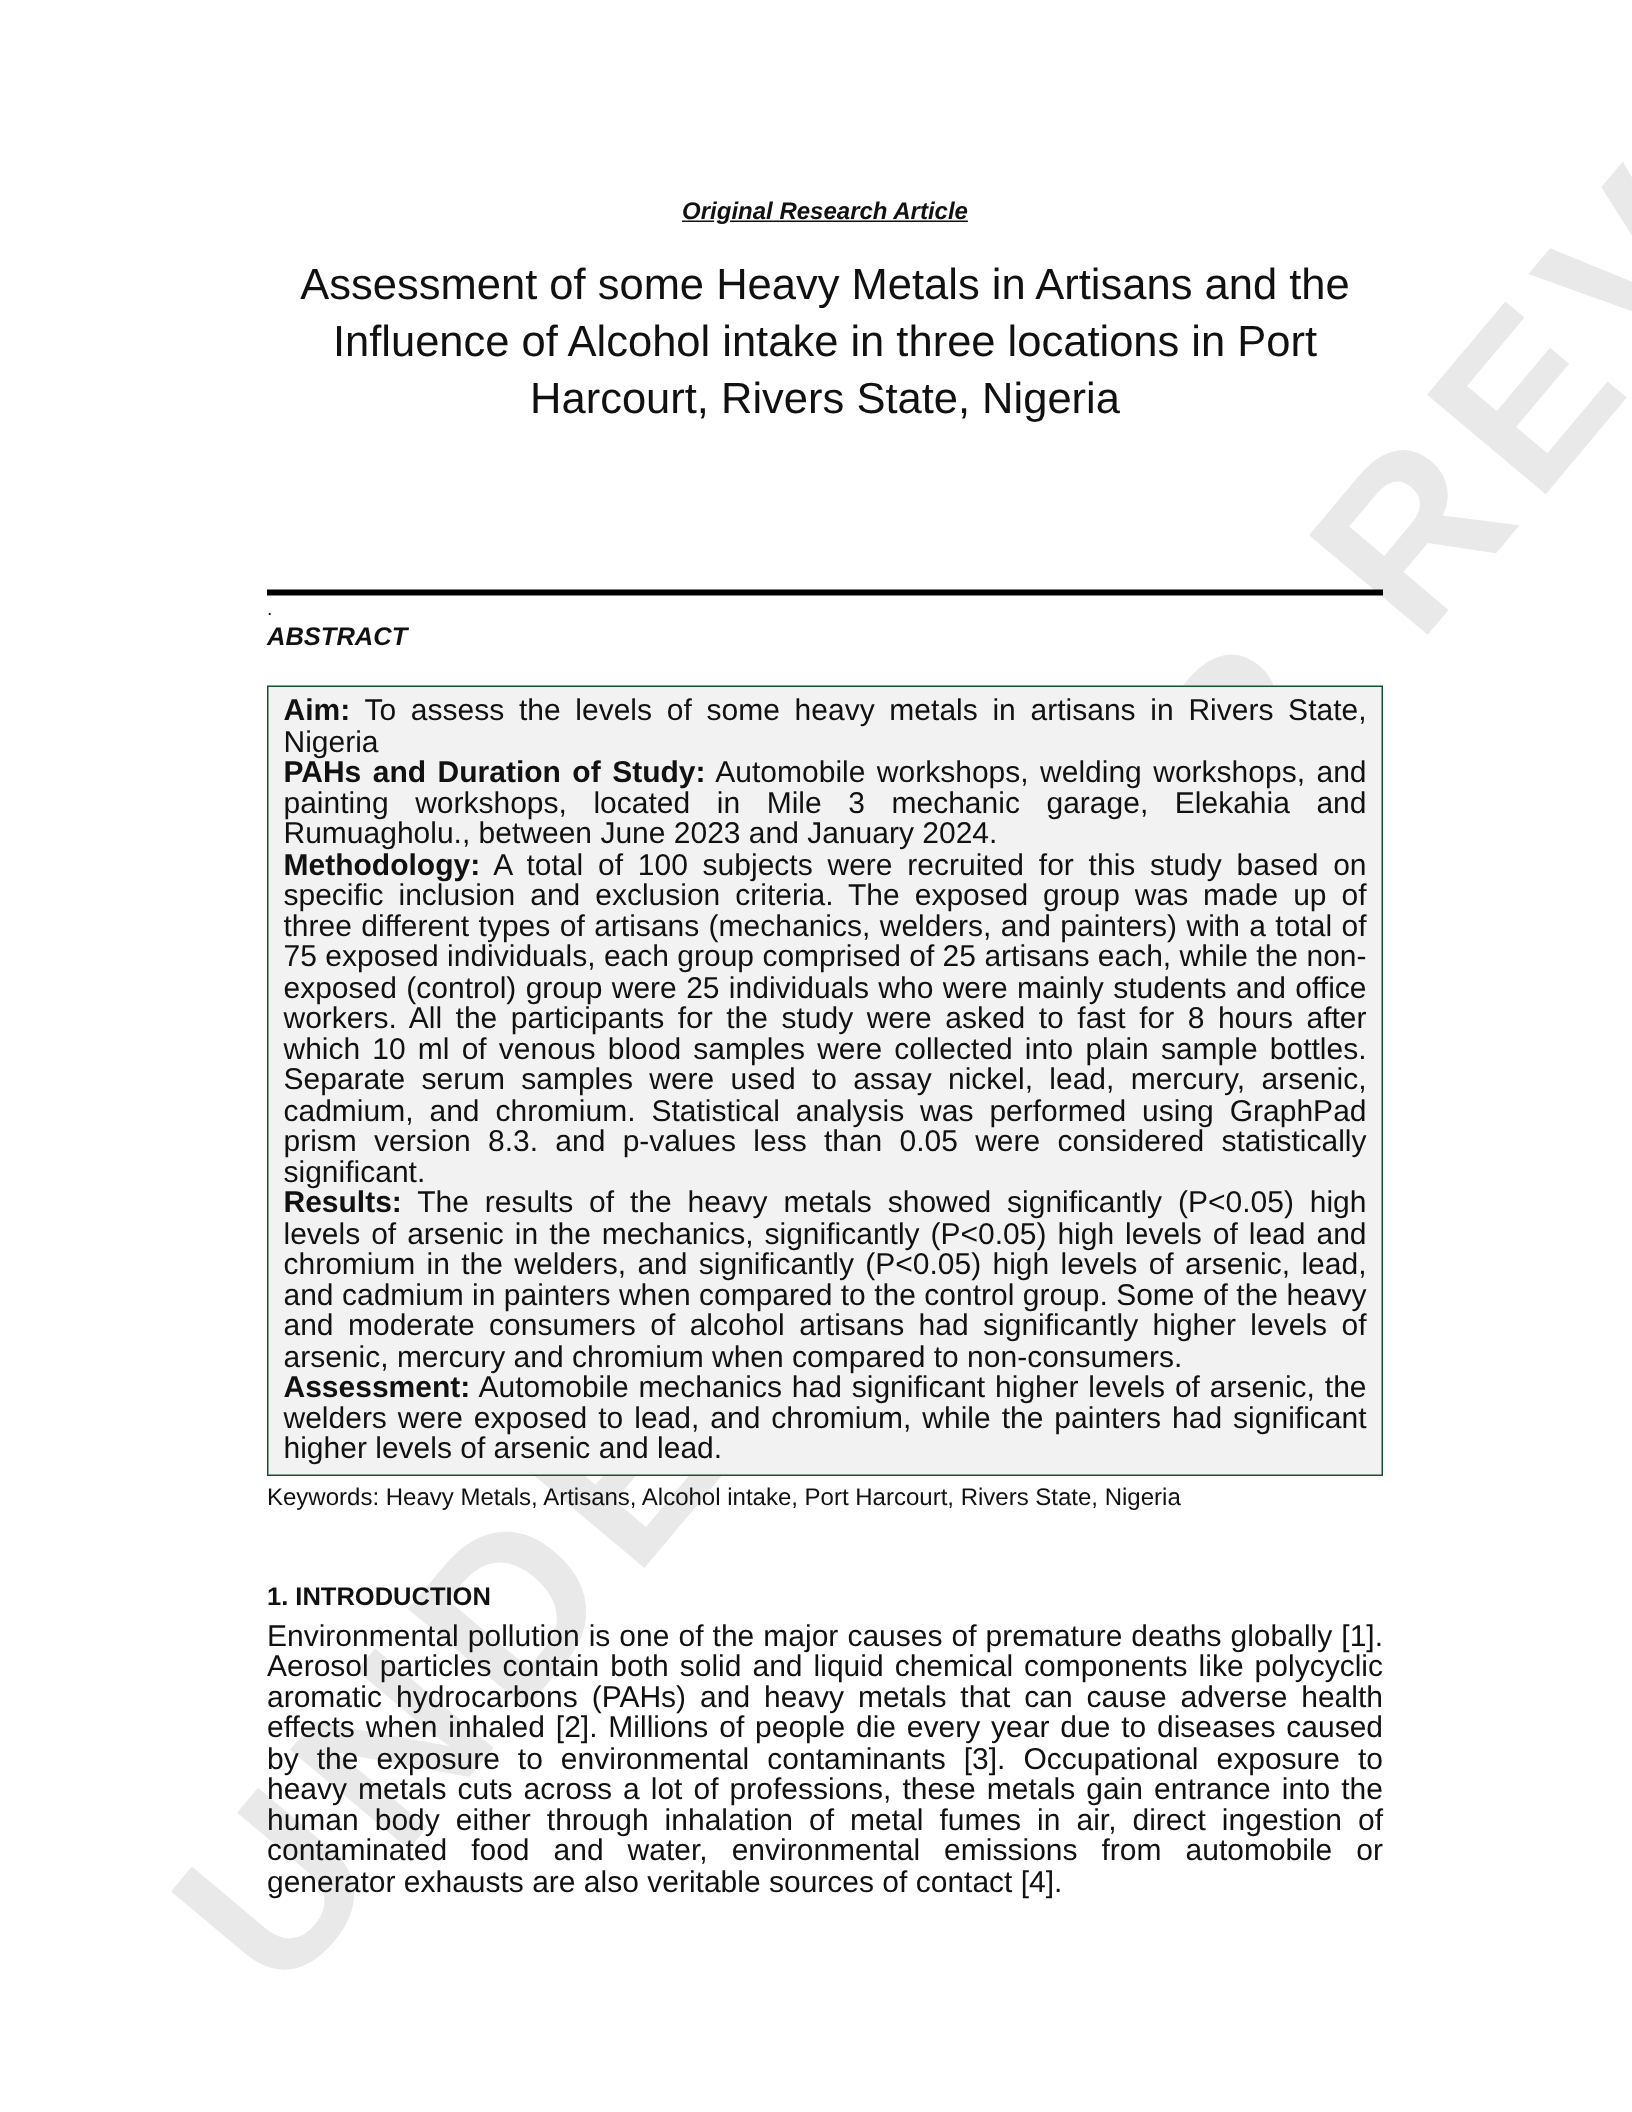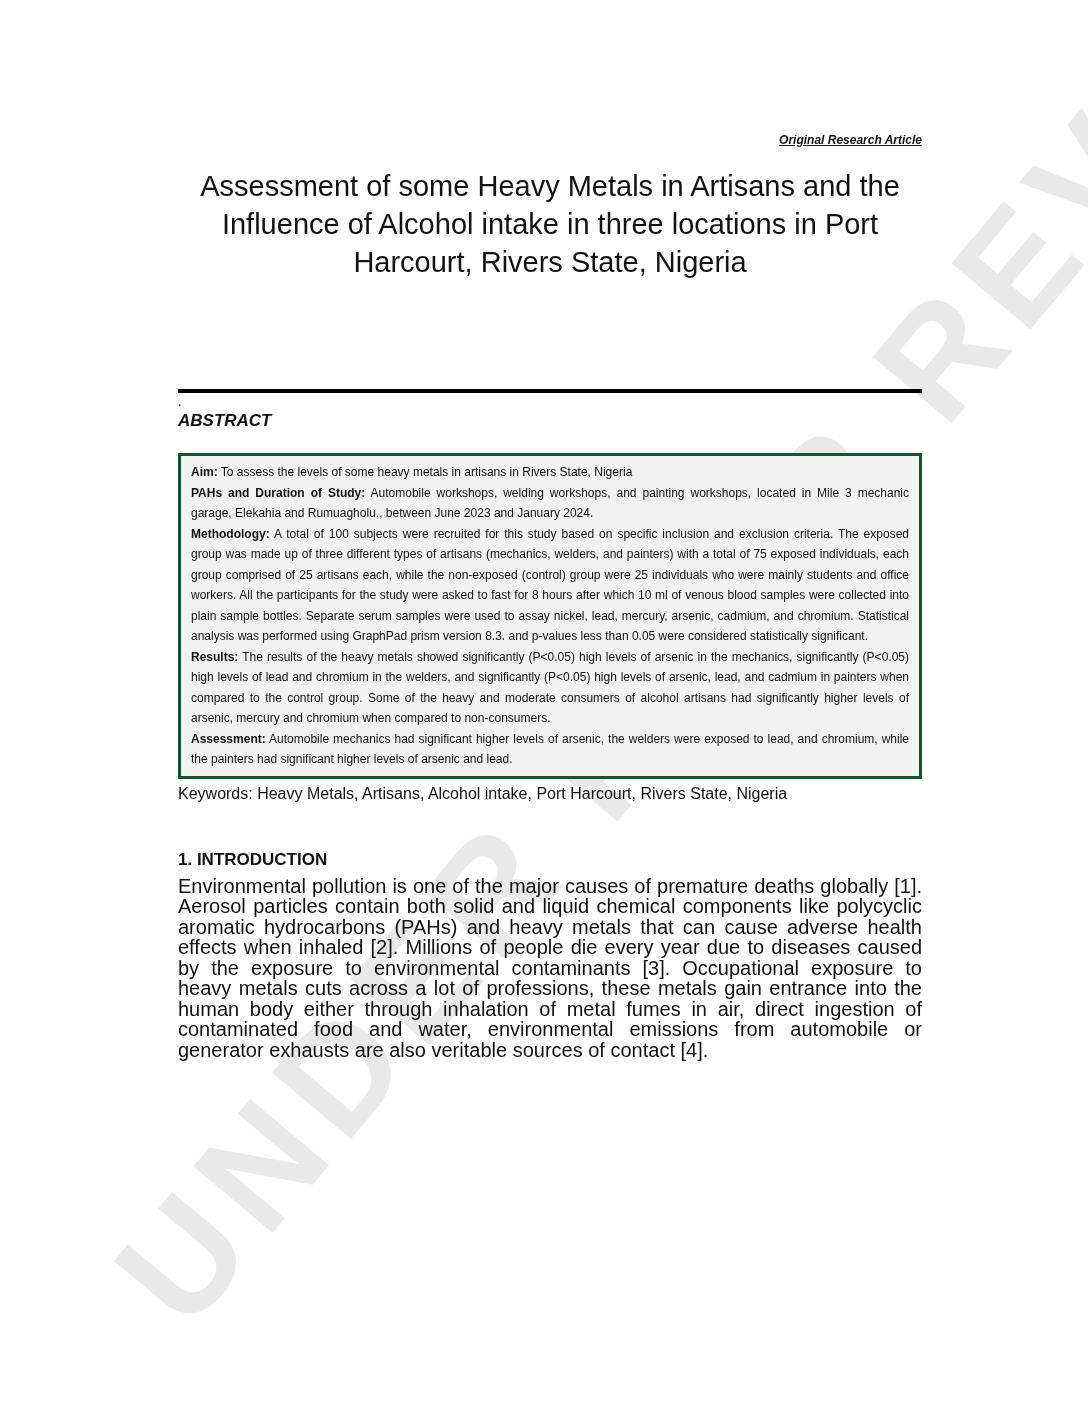--- a/index.html
+++ b/index.html
@@ -31,22 +31,22 @@
     font-weight: bold;
     letter-spacing: 14px;
     color: rgba(120,120,120,0.16);
     white-space: nowrap;
     pointer-events: none;
     z-index: 0;
   }
   .content { position: relative; z-index: 1; }
   .article-type {
     margin-top: 133px;
-    text-align: right;
-    font-size: 12px;
+    text-align: center;
+    font-size: 16px;
     font-weight: bold;
     font-style: italic;
     text-decoration: underline;
   }
   .paper-title {
     margin-top: 20px;
     text-align: center;
     font-size: 29px;
     font-weight: normal;
     line-height: 38px;
@@ -63,24 +63,24 @@
     margin-top: 2px;
   }
   .abstract-heading {
     font-size: 17px;
     font-weight: bold;
     margin-top: 2px;
     margin-bottom: 22px;
     font-style: italic;
   }
   .abstract-box {
-    border: 3px solid #14532d;
+    border: 1px solid #14532d;
     background: #f2f2f2;
     padding: 6px 10px 6px 10px;
-    font-size: 12px;
+    font-size: 20px;
     line-height: 20.5px;
     text-align: justify;
   }
   .abstract-box p { margin: 0; }
   .keywords {
     margin-top: 4px;
     font-size: 16px;
     line-height: 21px;
   }
   .intro-heading {

